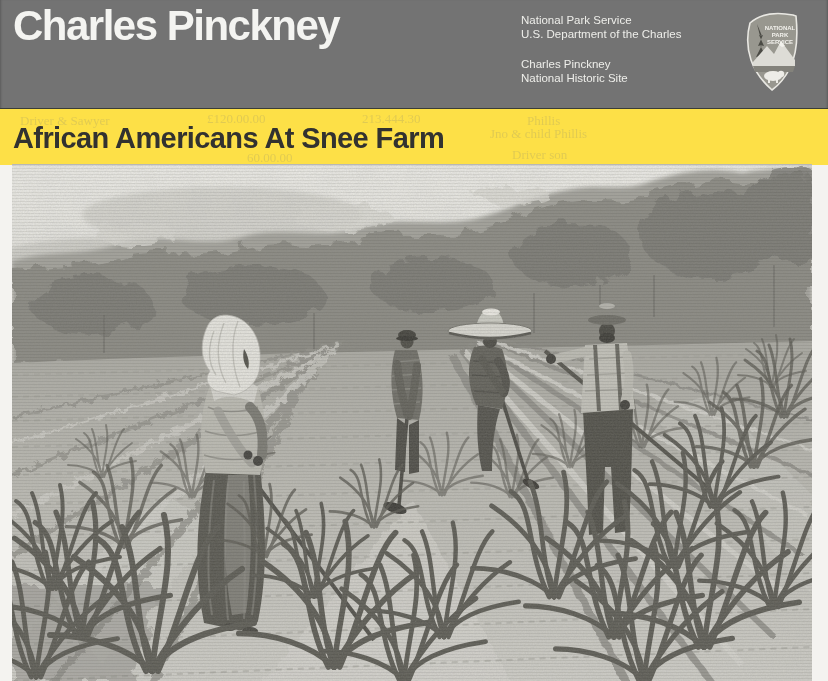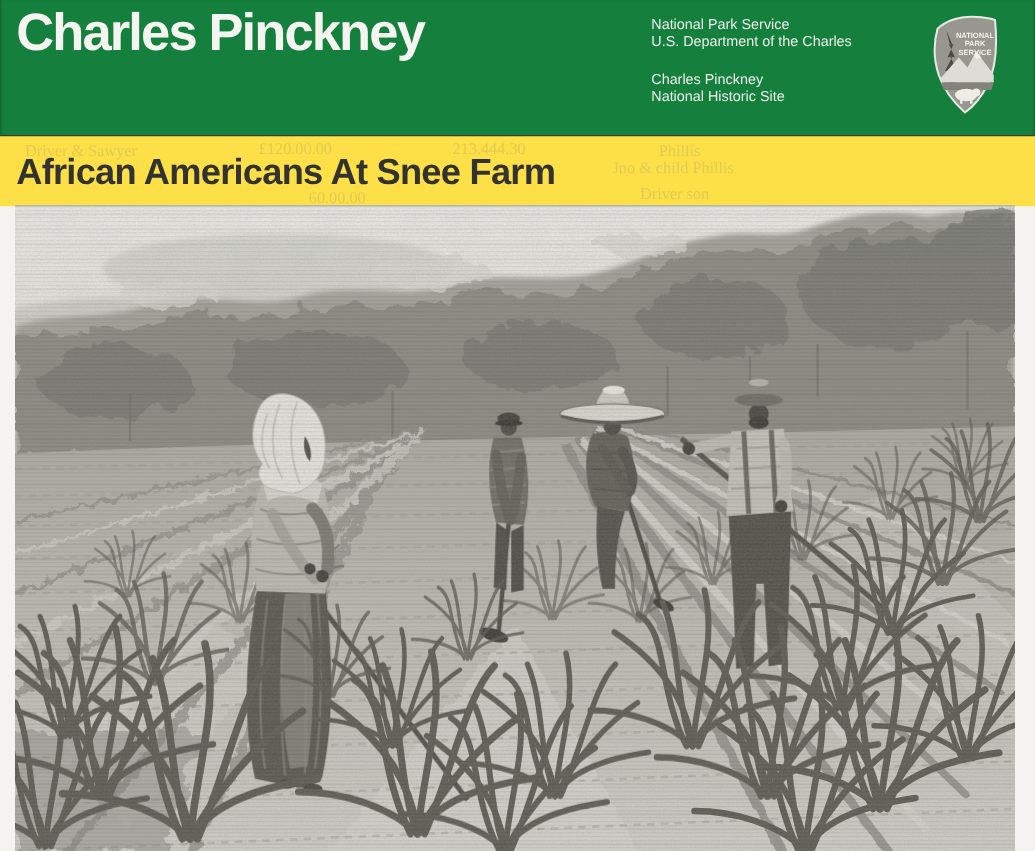--- a/index.html
+++ b/index.html
@@ -7,21 +7,21 @@
     width:828px;height:681px;overflow:hidden;position:relative;
     background:#f4f3f0;
     font-family:"Liberation Sans", sans-serif;
     -webkit-font-smoothing:antialiased;
   }
   .page{position:absolute;inset:0;}
 
   
   .topbar{
     position:absolute;left:0;top:0;width:828px;height:131px;
-    background:#15803d;
+    background:#737373;
     box-shadow:inset 0 -2px 3px rgba(0,0,0,.4);
   }
   .park-title{
     position:absolute;left:13px;top:2px;margin:0;
     font-size:42px;font-weight:bold;letter-spacing:-1.5px;
     color:#f4f4f1;
   }
   .agency-block{
     position:absolute;left:521px;top:14px;
     font-size:11.5px;font-weight:normal;line-height:13.5px;

